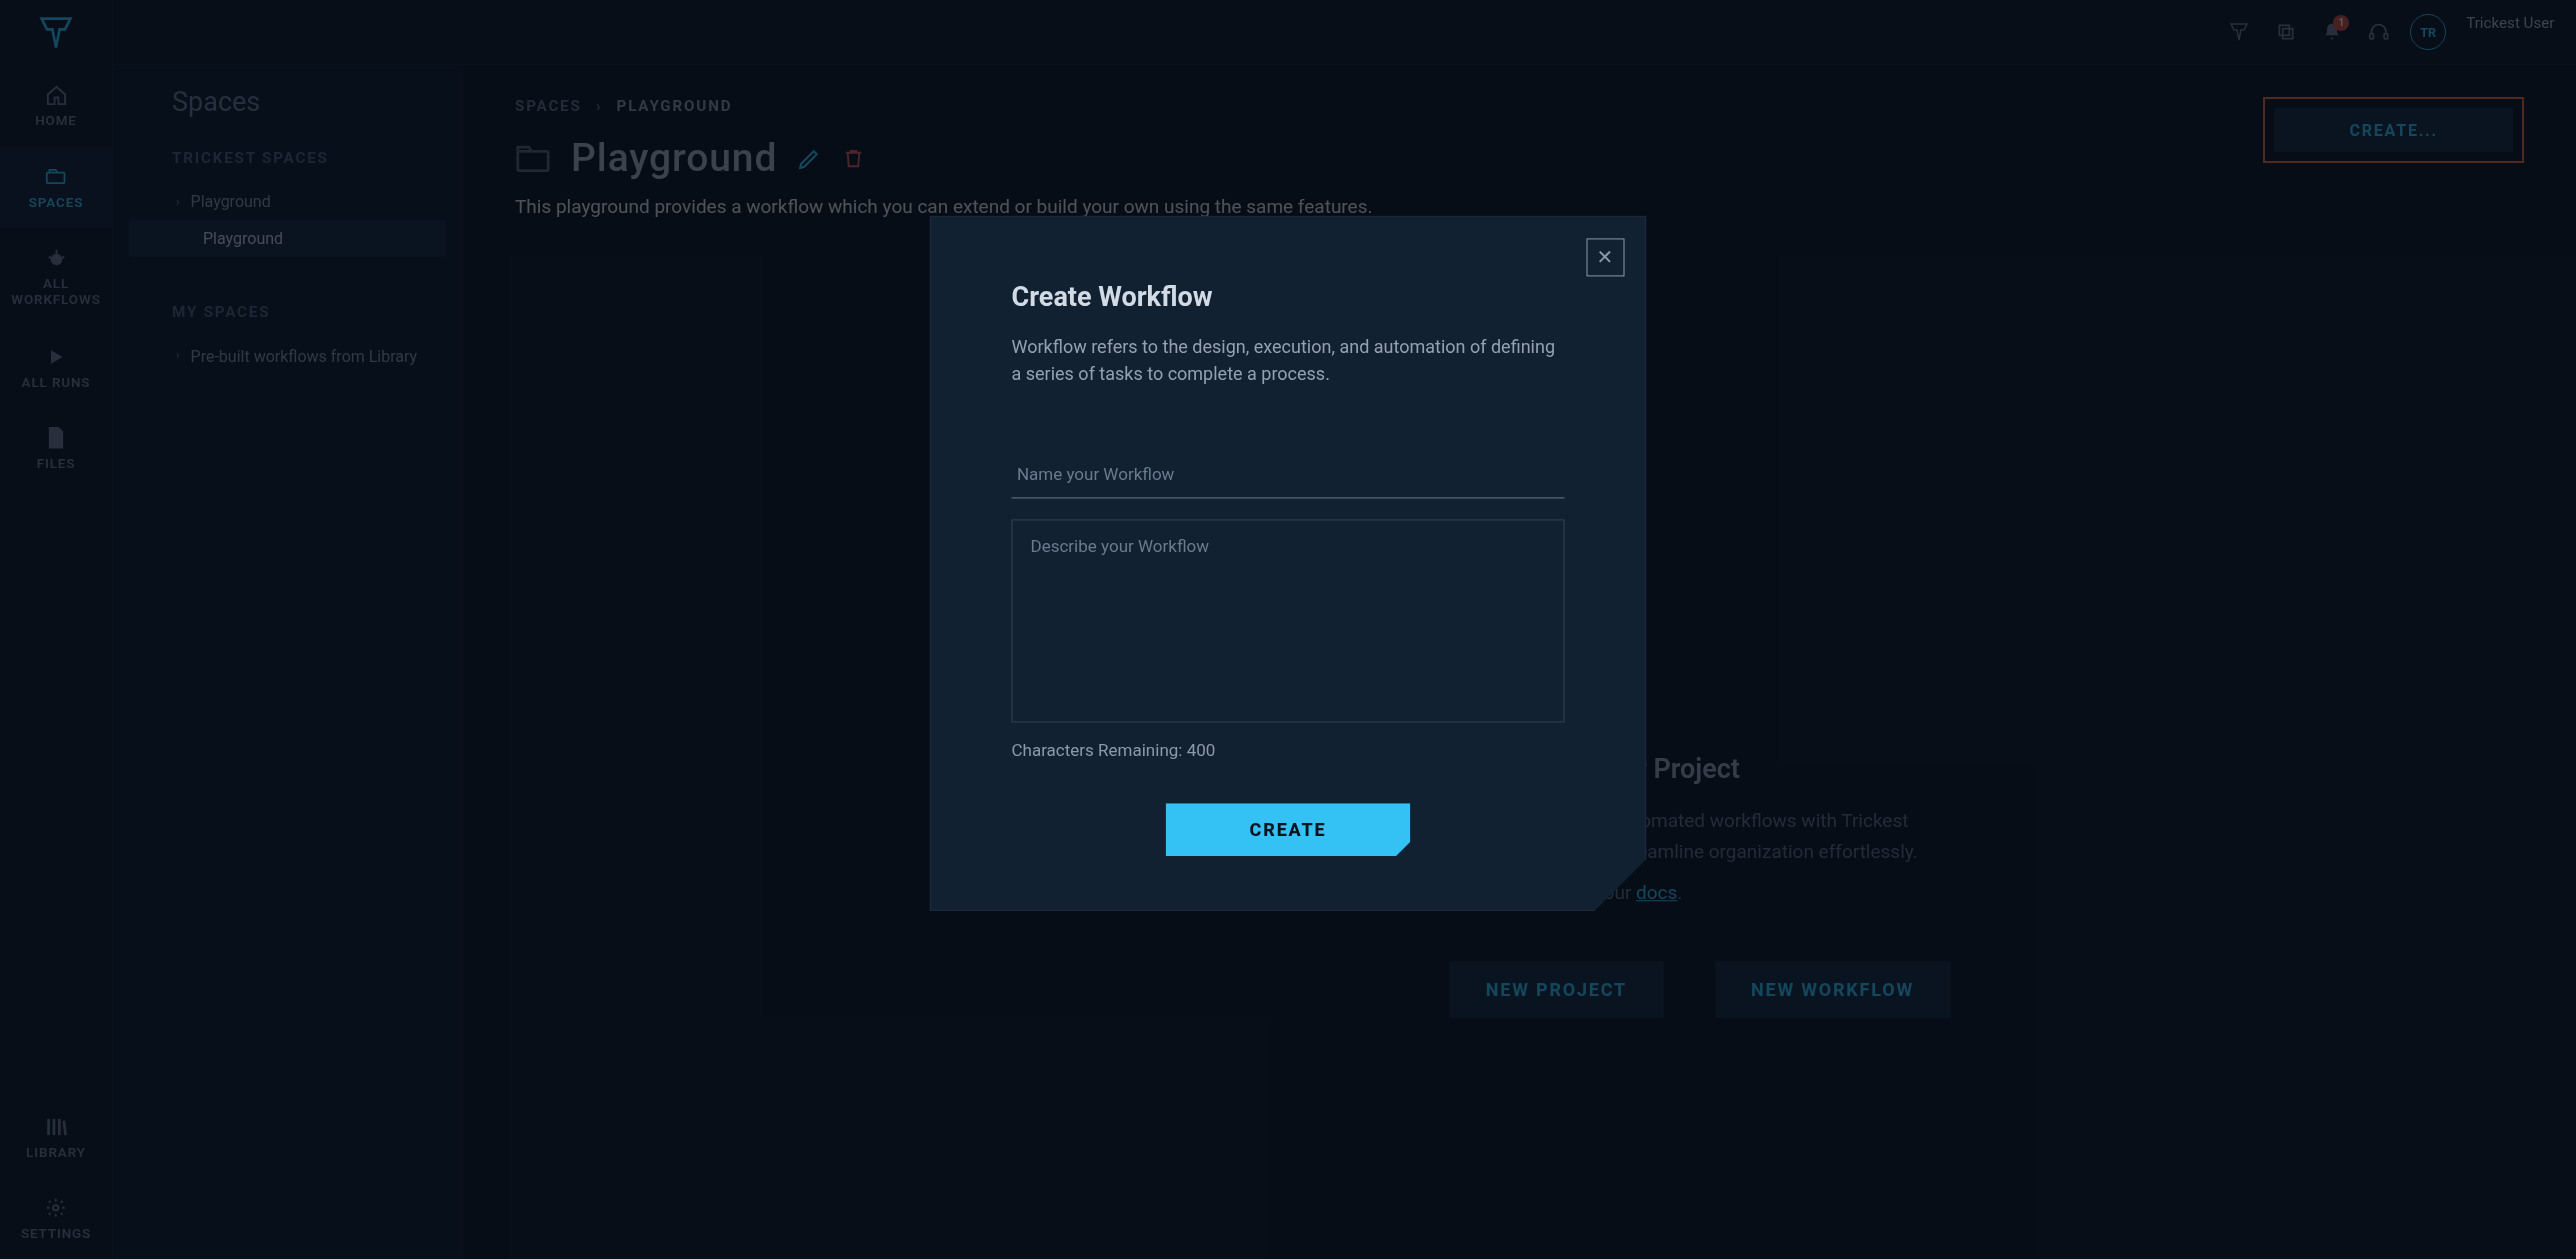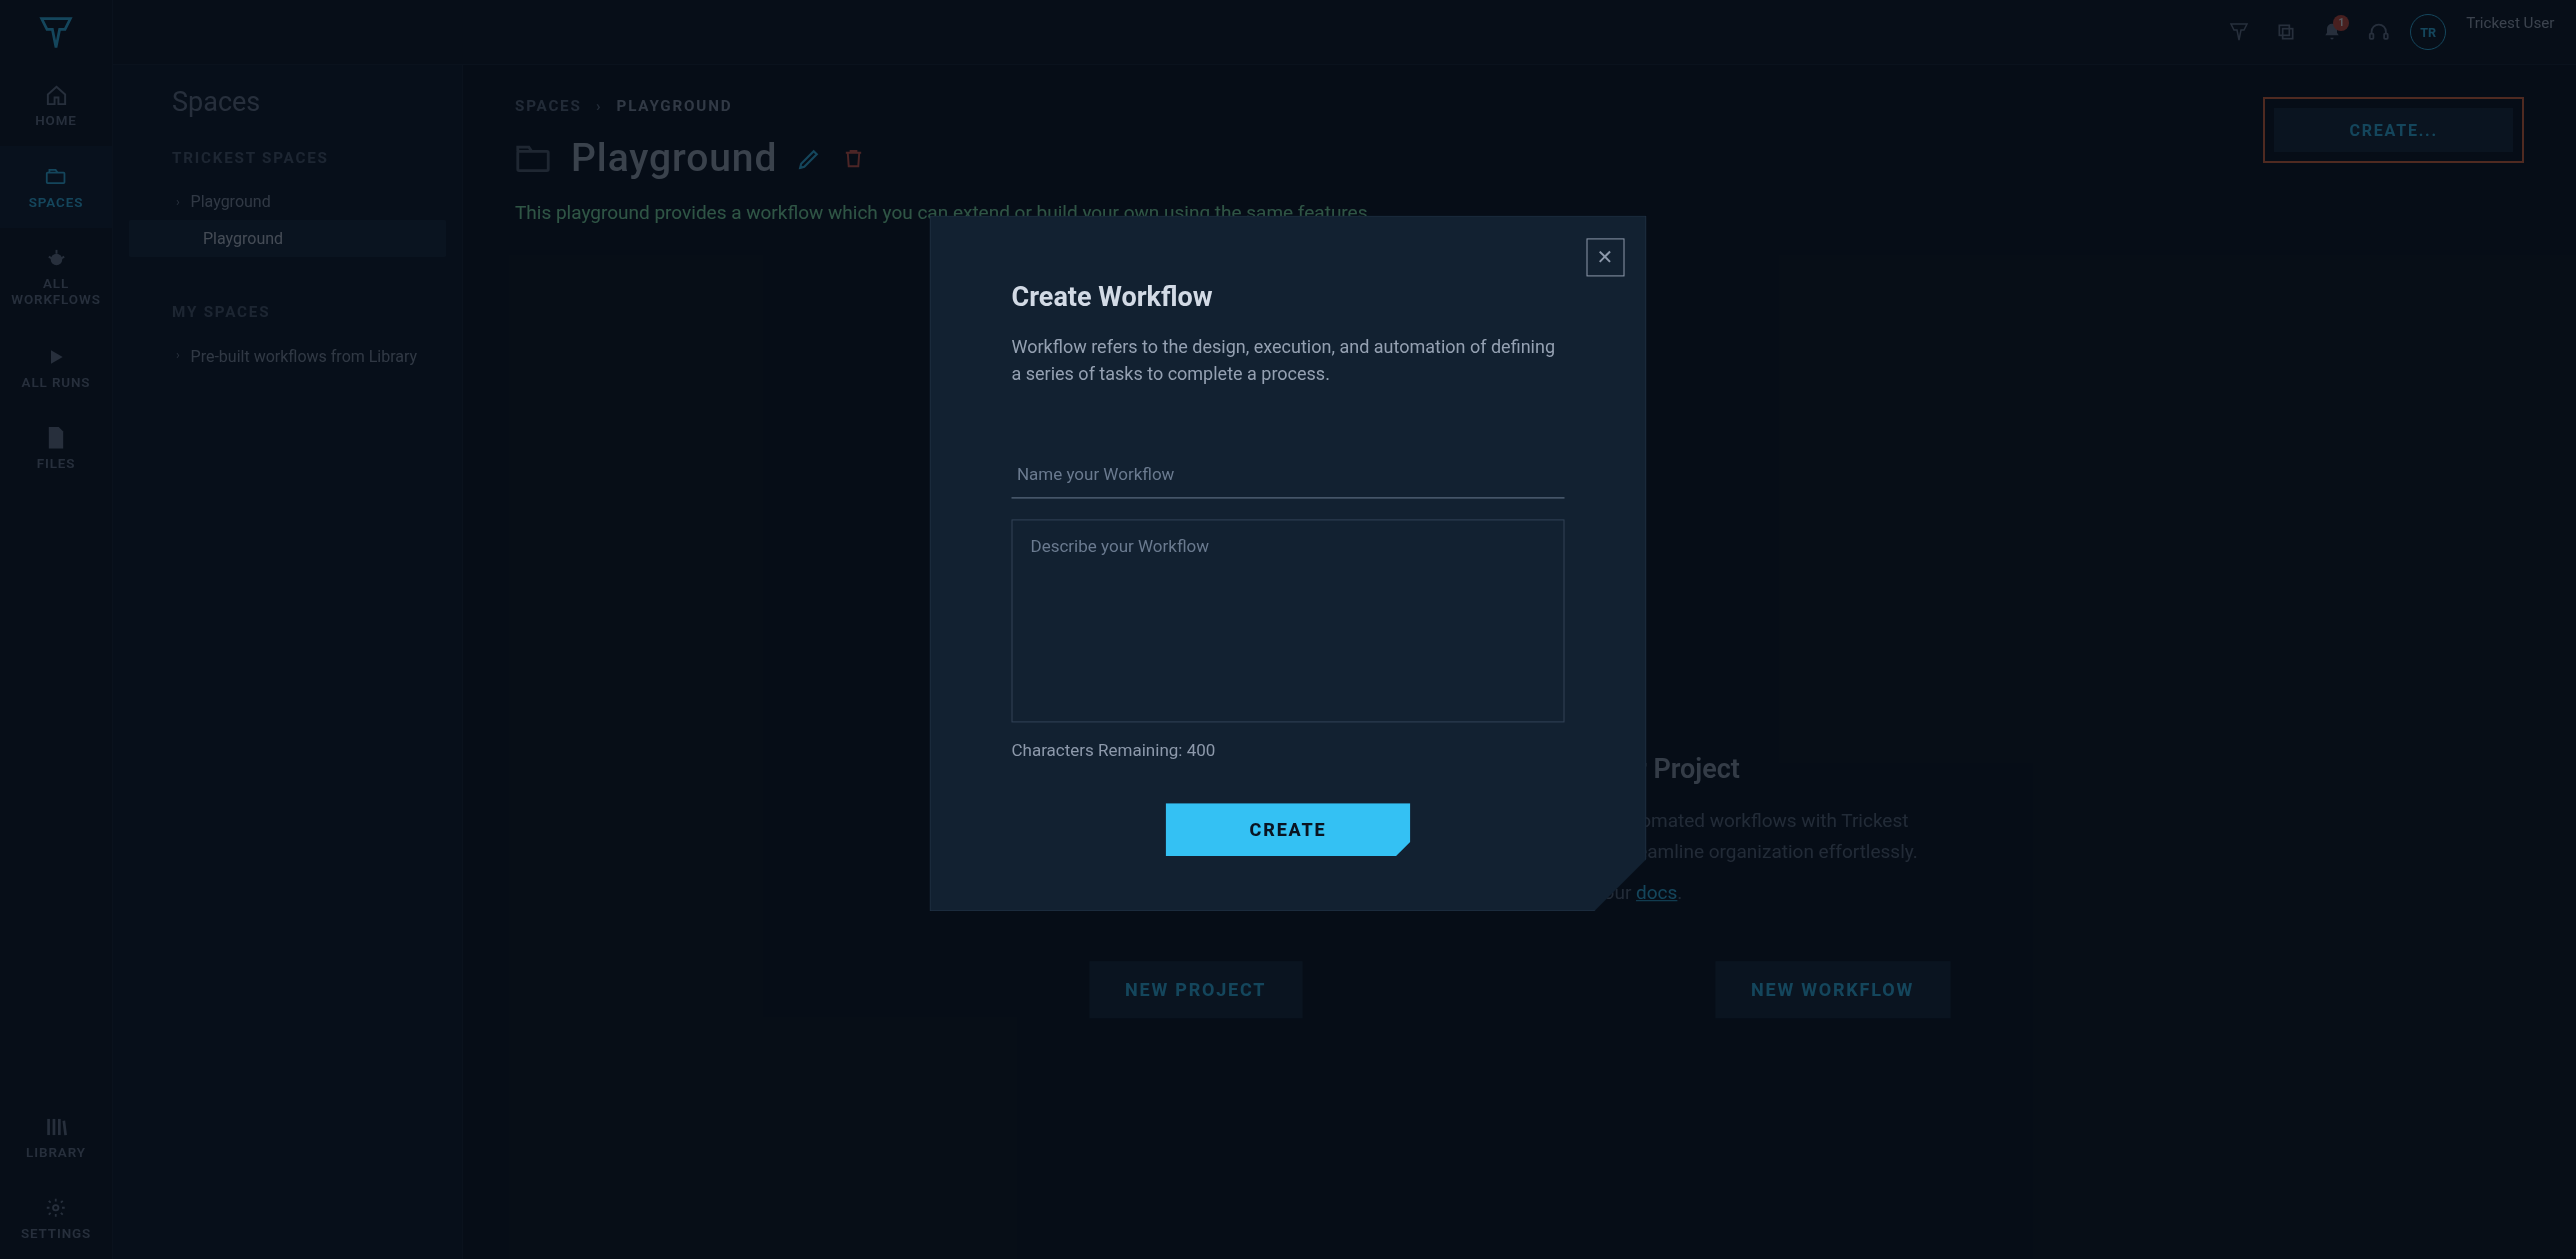--- a/index.html
+++ b/index.html
@@ -50,36 +50,36 @@
     position:absolute; left:463px; right:0; top:65px; bottom:0;
     padding:32px 52px; overflow:hidden;
   }
   .breadcrumb { display:flex; align-items:center; gap:14.3px; font-size:15.2px; color:#5e6c80; letter-spacing:1.8px; font-weight:700; }
   .breadcrumb .current { color:#8d99ab; }
   .title-row { display:flex; align-items:center; gap:20px; margin-top:20px; }
   .title-row .folder { color:#556172; font-size:30.5px; }
   .page-title { font-size:39px; font-weight:500; color:#a8b3c2; letter-spacing:0.9px; }
   .edit-ic { color:#34c1f3; font-size:23px; cursor:pointer; }
   .trash-ic { color:#e05b4c; font-size:23px; cursor:pointer; }
-  .page-sub { margin-top:20px; font-size:19px; color:#86efac; }
+  .page-sub { margin-top:14px; font-size:19px; color:#e5e5e5; }
   .create-btn-wrap { position:absolute; top:32px; right:52px; border:2.7px solid #e96a3c; padding:9px; }
   .ghost-btn { background:#13283a; color:#34c1f3; border:none; padding:12.6px 75px; font-size:16px; letter-spacing:1.8px; font-weight:700; cursor:pointer; }
   .ghost-btn.sm { padding:18px 36px; font-size:18px; }
 
   .center-card {
     position:absolute; left:50%; top:50%; transform:translate(-50%,-30%);
     width:861px; text-align:center;
   }
   .center-card .hero-shape { width:233px; height:233px; margin:0 auto 10.8px; position:relative; opacity:0.35; }
   .hero-shape::before { content:""; position:absolute; inset:10%; border-radius:28% 72% 60% 40% / 40% 50% 50% 60%; background:radial-gradient(circle at 40% 40%, #1b5c8b 0%, #112f49 65%, transparent 75%); transform:rotate(18deg); filter:blur(0.9px); }
   .hero-title { font-size:27px; color:#95a1b2; font-weight:600; margin-bottom:21.5px; }
   .hero-body { font-size:19px; color:#5f6d80; line-height:1.6; max-width:807px; margin:0 auto 14.3px; }
   .hero-body2 { font-size:19px; color:#5f6d80; }
   .docs-link { color:#34c1f3; text-decoration:underline; }
-  .hero-btns { display:flex; gap:20px; justify-content:space-between; margin-top:57px; }
+  .hero-btns { display:flex; gap:52px; justify-content:flex-end; margin-top:57px; }
 
   
   .modal-scrim { position:absolute; inset:0; background:rgba(6,12,20,0.68); }
   .modal {
     position:absolute; width:717px; left:50%; top:58%; transform:translate(-50%,-74%);
     background:#122131; padding:65px 81px 54px; border:0.9px solid #223447;
     clip-path:polygon(0 0, 100% 0, 100% calc(100% - 52px), calc(100% - 52px) 100%, 0 100%);
   }
   .modal-close { position:absolute; top:21.5px; right:21.5px; width:38px; height:38px; border:1.8px solid #8d99ab; display:flex; align-items:center; justify-content:center; color:#8d99ab; font-size:20px; cursor:pointer; }
   .modal h2 { font-size:27px; font-weight:700; color:#d2daE5; margin-bottom:20px; }

